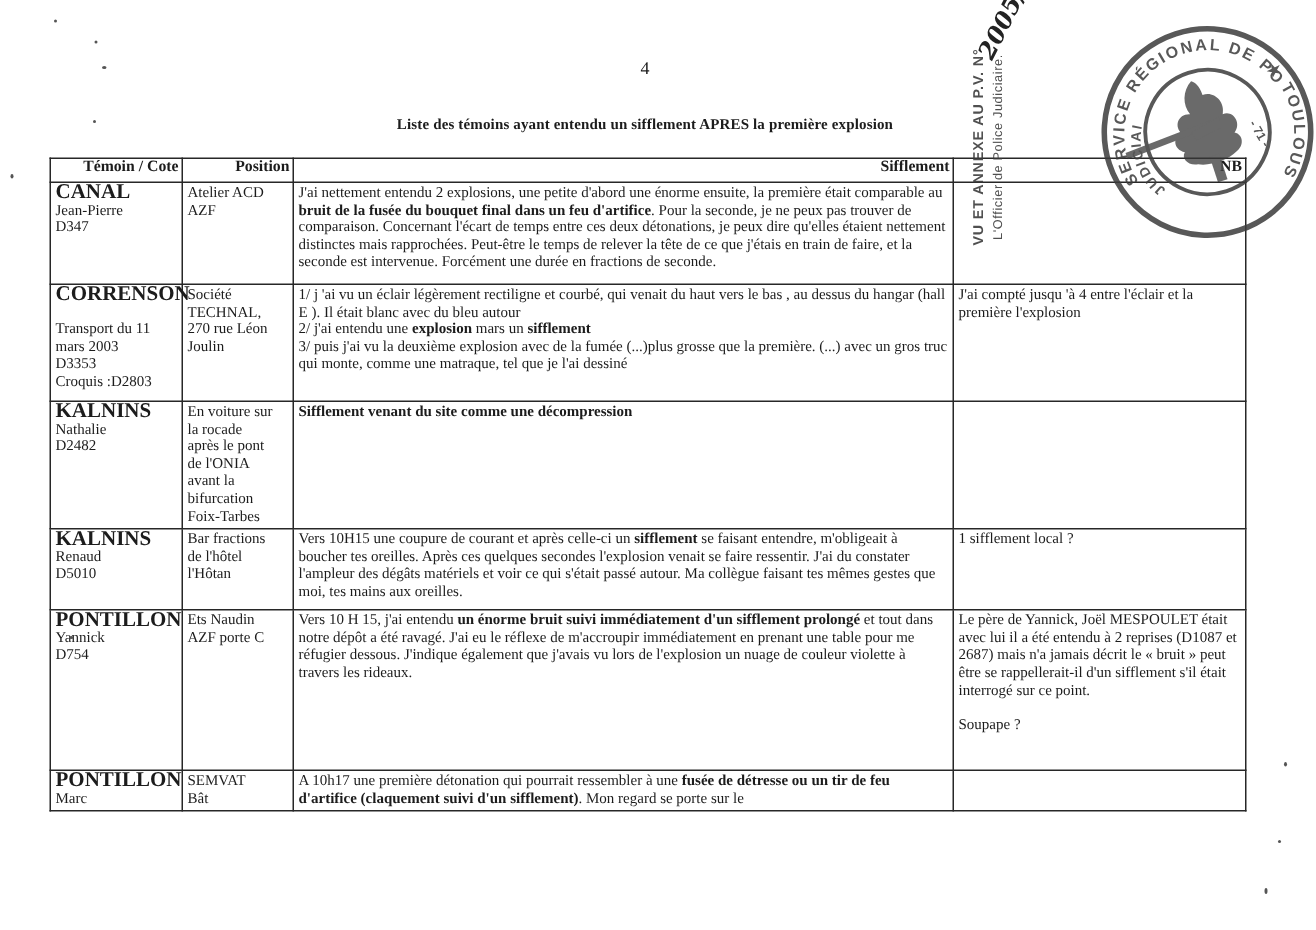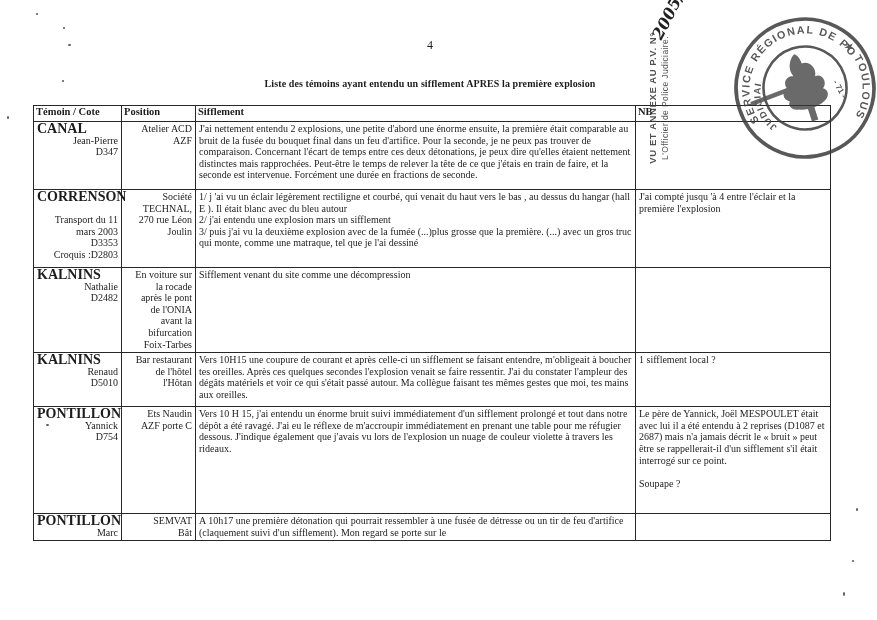--- a/index.html
+++ b/index.html
@@ -30,27 +30,27 @@
   .witness-table col.c1 { width:88px; }
   .witness-table col.c2 { width:74px; }
   .witness-table col.c3 { width:440px; }
   .witness-table col.c4 { width:195px; }
   .witness-table th, .witness-table td {
     border:1.2px solid #272727;
     vertical-align:top;
     padding:1px 3px 2px 3px;
   }
   .witness-table th {
-    font-size:10.5px; text-align:left; font-weight:bold;
+    font-size:10.5px; text-align:right; font-weight:bold;
     padding:0 2px 1px 2px; height:14px;
   }
   td .w-name { font-weight:bold; font-size:14px; }
-  td .w-lines, td .p-lines { white-space:pre-line;text-align:right; }
+  td .w-lines, td .p-lines { white-space:pre-line; }
   td.sif, td.nb { white-space:pre-line; }
-  td.sif b, td.nb b { font-weight:normal; }
+  td.sif b, td.nb b { font-weight:bold; }
 
   
   .stamp-wrap {
     position:absolute; left:731px; top:12px; width:148px; height:152px;
     transform:rotate(-18deg); opacity:.85; pointer-events:none;
   }
   
   .annex {
     position:absolute; left:591px; top:79px; width:150px; height:38px;
     transform:rotate(-90deg);
@@ -143,21 +143,21 @@
           <td class="sif"><b>Sifflement venant du site comme une décompression</b></td>
           <td class="nb"></td>
         </tr>
         <tr style="height: 54px;">
           <td>
             <div class="w-name">KALNINS</div>
             <div class="w-lines">Renaud
 D5010</div>
           </td>
           <td>
-            <div class="p-lines">Bar restaurant
+            <div class="p-lines">Bar fractions
 de l'hôtel
 l'Hôtan</div>
           </td>
           <td class="sif"><span>Vers 10H15 une coupure de courant et après celle-ci un </span><b>sifflement</b><span> se faisant entendre, m'obligeait à boucher tes oreilles. Après ces quelques secondes l'explosion venait se faire ressentir. J'ai du constater l'ampleur des dégâts matériels et voir ce qui s'était passé autour. Ma collègue faisant tes mêmes gestes que moi, tes mains aux oreilles.</span></td>
           <td class="nb"><span>1 sifflement local ?</span></td>
         </tr>
         <tr style="height: 107px;">
           <td>
             <div class="w-name">PONTILLON</div>
             <div class="w-lines">Yannick

